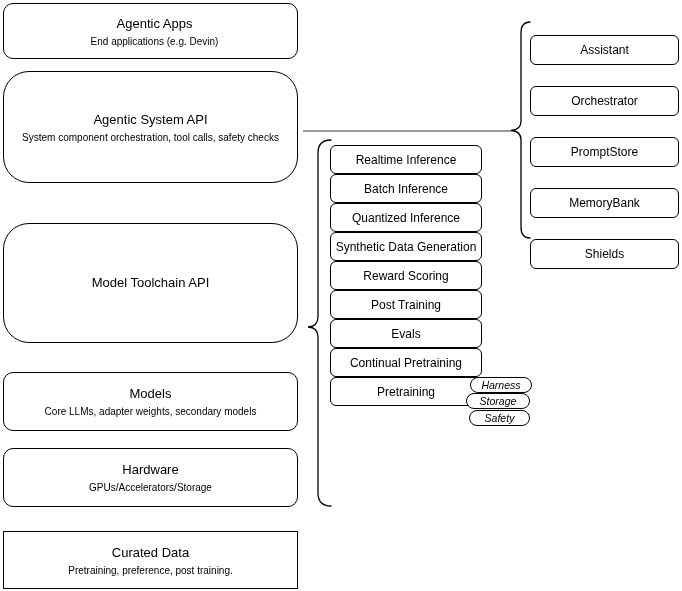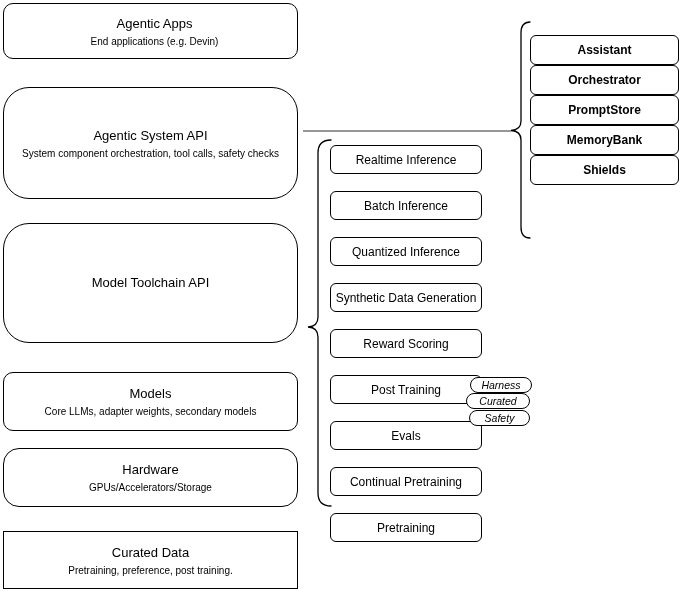--- a/index.html
+++ b/index.html
@@ -11,36 +11,36 @@
 
   
   .left-stack{position:absolute;left:0;top:0;width:100%;height:100%;z-index:2;}
   .lbox{
     position:absolute;left:3px;width:295px;
     background:#fff;border:1px solid #000;box-sizing:border-box;
     display:flex;flex-direction:column;align-items:center;justify-content:center;
     text-align:center;
   }
   .lbox:nth-child(1){top:3px;height:56px;border-radius:10px;padding-left:8px;}
-  .lbox:nth-child(2){top:87px;height:112px;border-radius:26px;}
+  .lbox:nth-child(2){top:71px;height:112px;border-radius:26px;}
   .lbox:nth-child(3){top:223px;height:120px;border-radius:26px;}
   .lbox:nth-child(4){top:372px;height:59px;border-radius:10px;}
-  .lbox:nth-child(5){top:448px;height:59px;border-radius:16px;}
+  .lbox:nth-child(5){top:448px;height:59px;border-radius:10px;}
   .lbox:nth-child(6){top:531px;height:58px;border-radius:0;}
   .ltitle{font-size:13px;line-height:20px;white-space:nowrap;}
   .lsub{font-size:10px;line-height:15px;white-space:nowrap;}
 
   
   .mid-stack{position:absolute;left:330px;top:145px;width:152px;z-index:2;
-    display:flex;flex-direction:column;gap:17px;}
+    display:flex;flex-direction:column;gap:0;}
   .mid-stack .sbox{height:29px;}
 
   
   .right-stack{position:absolute;left:530px;top:35px;width:149px;z-index:2;
-    display:flex;flex-direction:column;gap:0;font-weight:bold;}
+    display:flex;flex-direction:column;gap:21px;}
   .right-stack .sbox{height:30px;}
 
   .sbox{
     background:#fff;border:1px solid #000;border-radius:6px;box-sizing:border-box;
     display:flex;align-items:center;justify-content:center;
     font-size:12px;white-space:nowrap;
   }
 
   
   .tags{position:absolute;left:0;top:0;z-index:3;}
@@ -108,17 +108,17 @@
   <div class="right-stack">
       <div class="sbox">Assistant</div>
       <div class="sbox">Orchestrator</div>
       <div class="sbox">PromptStore</div>
       <div class="sbox">MemoryBank</div>
       <div class="sbox">Shields</div>
     </div>
 
   <div class="tags">
       <div class="tag">Harness</div>
-      <div class="tag">Curated</div>
+      <div class="tag">Storage</div>
       <div class="tag">Safety</div>
     </div>
 
 </div>
 
 </body></html>

